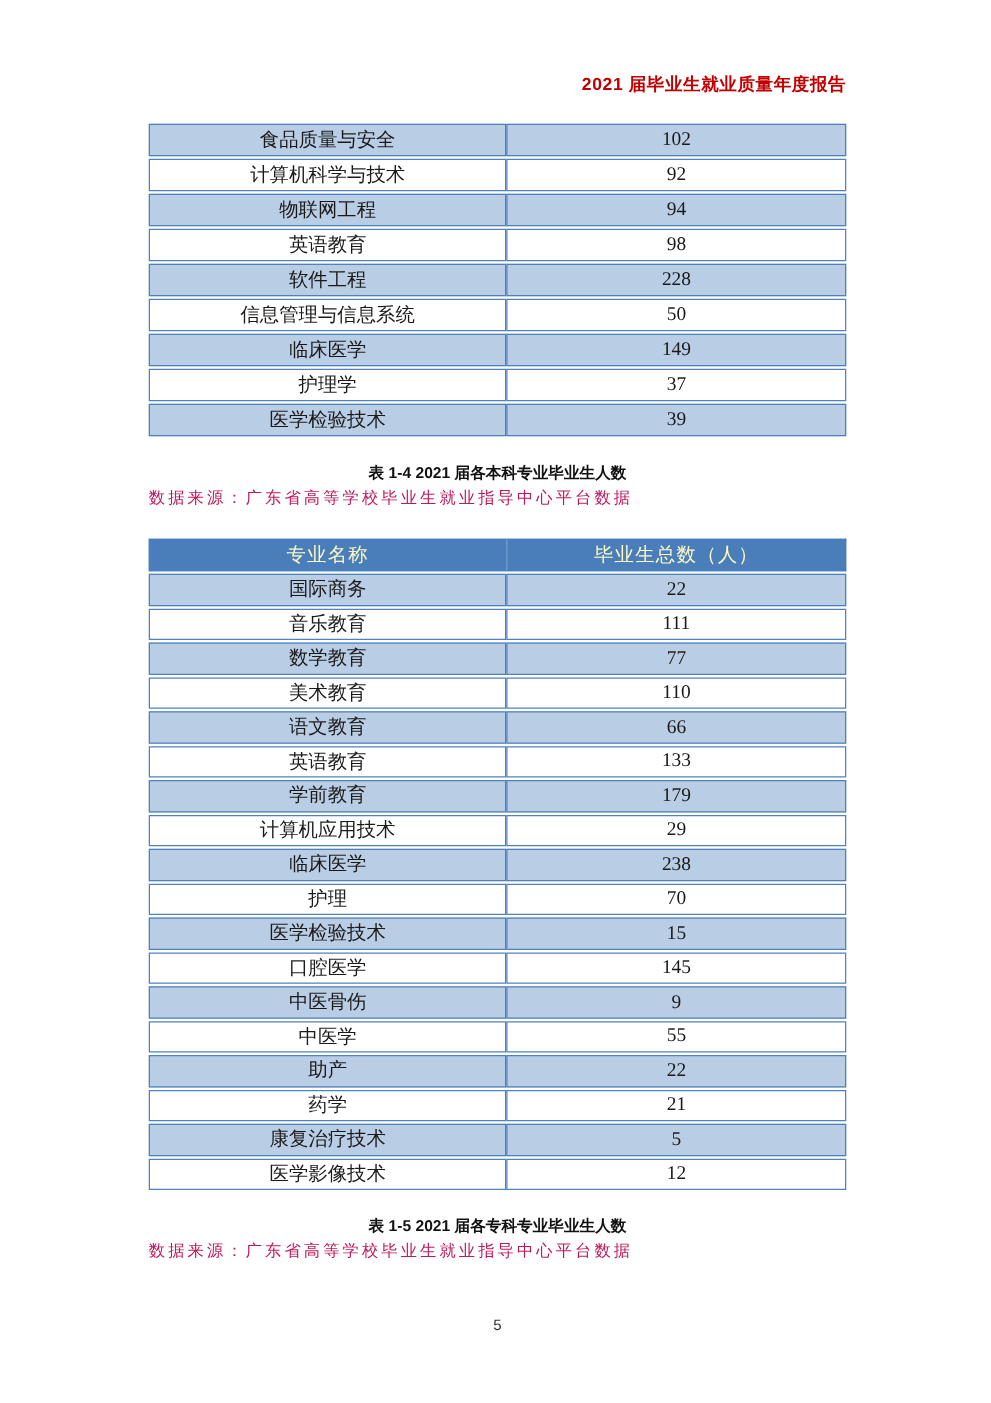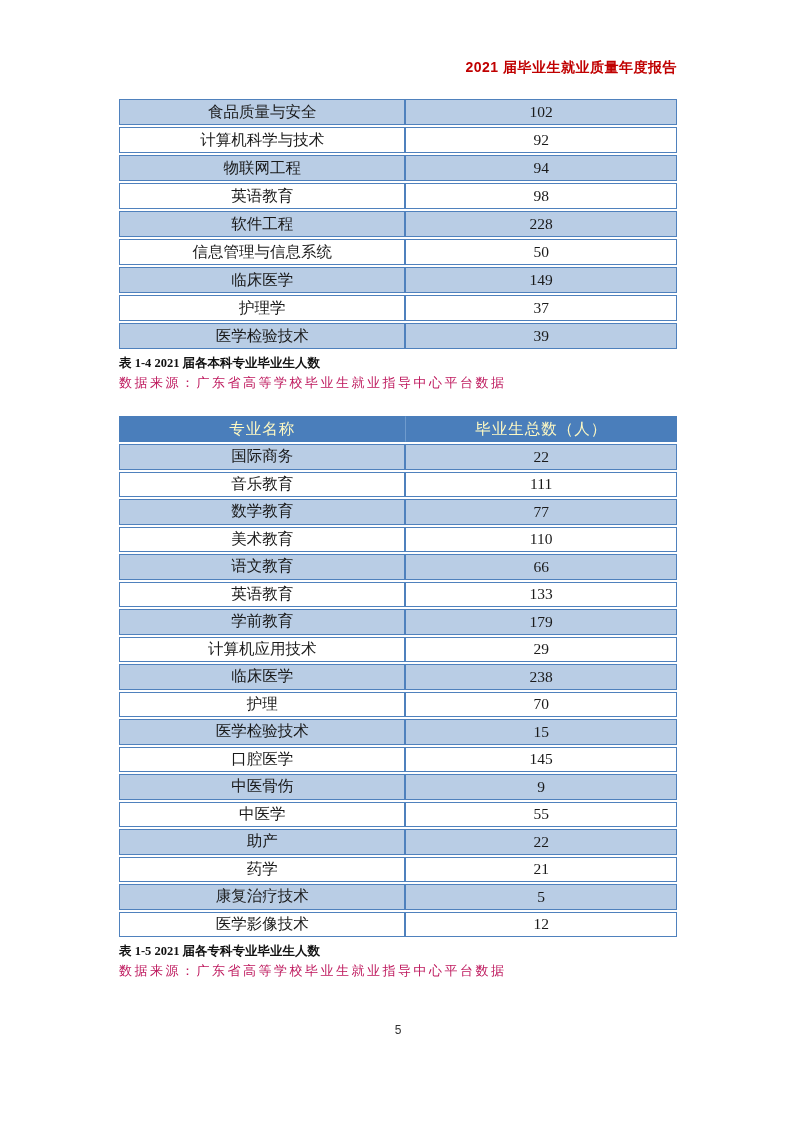--- a/index.html
+++ b/index.html
@@ -58,23 +58,23 @@
   table.t2 thead th {
     background: #4a7ebb;
     border-color: #4a7ebb;
     color: #fef9c3;
     font-weight: normal;
     height: 24px;
     letter-spacing: 1px;
   }
   table.t2 thead th + th { border-left-color: #6f9bcd; }
   .table-caption {
-    margin-top: 4px;
-    text-align: left;
-    font-family: Liberation Serif, serif;
+    margin-top: 19px;
+    text-align: center;
+    font-family: Liberation Sans, sans-serif;
     font-weight: bold;
     font-size: 12.5px;
     line-height: 16px;
     color: #111111;
   }
   .data-source {
     margin-top: 3px;
     text-align: left;
     font-size: 13px;
     line-height: 17px;

